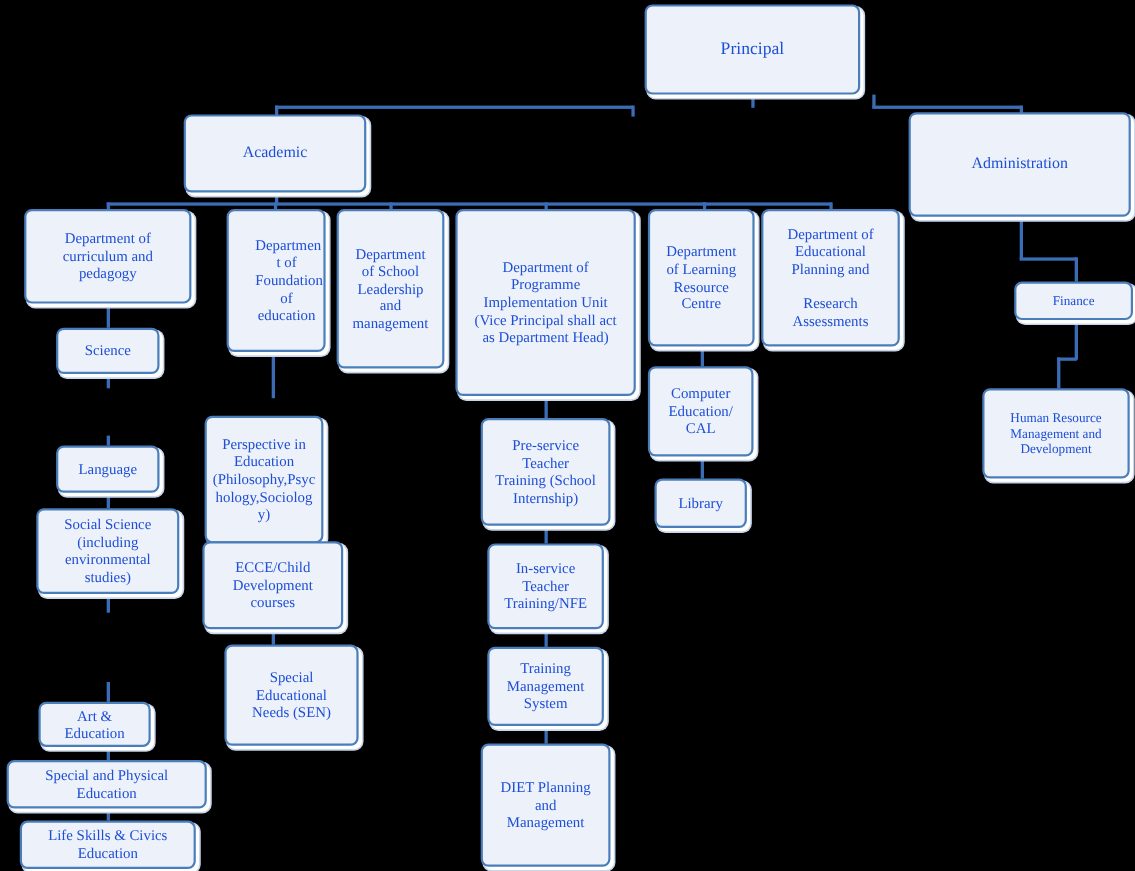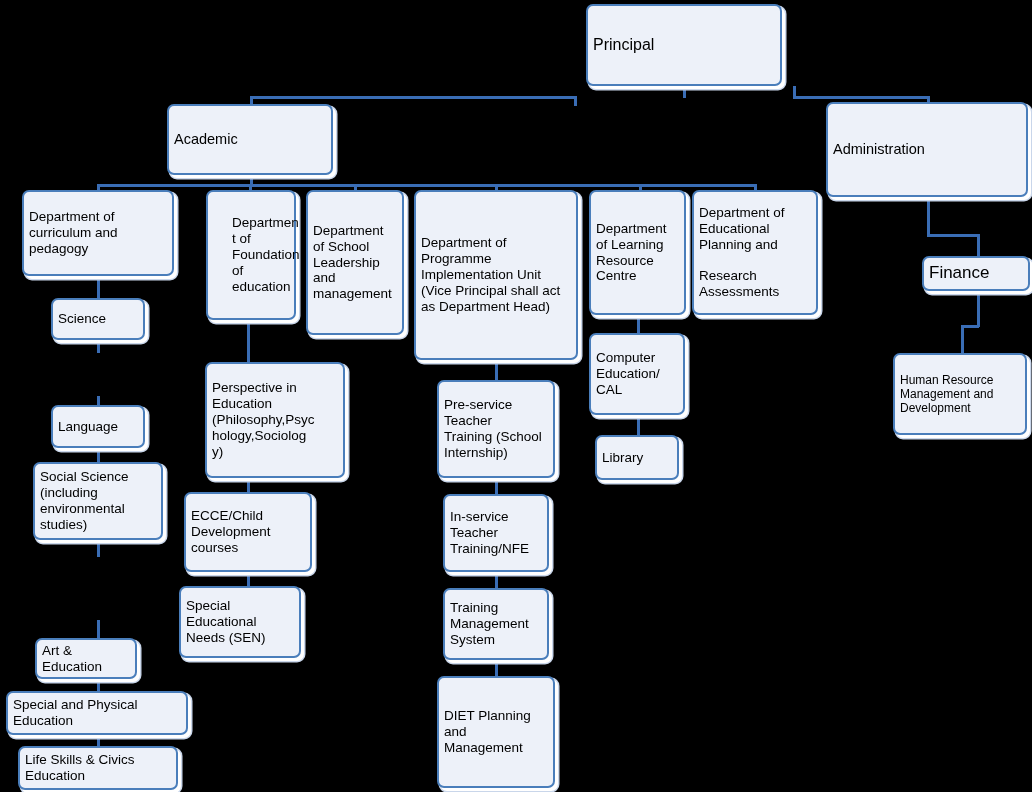--- a/index.html
+++ b/index.html
@@ -14,28 +14,30 @@
     background: #000000;
     overflow: hidden;
     font-family: "Liberation Sans", sans-serif;
   }
   .node {
     position: absolute;
     box-sizing: border-box;
     background: #edf1f9;
     border: 2.5px solid #4a7ebb;
     border-radius: 7px;
-    color: #000000;
+    color: #1d4ed8;
     display: flex;
     align-items: center;
     justify-content: center;
+    text-align: center;
     line-height: 1.18;
     padding: 3px 5px;
     box-shadow: 3px 3px 0 0 #ffffff, 3px 3px 0 1.5px #c9d6ea;
     z-index: 5;
+    font-family: Liberation Serif, serif;
   }
   .node .txt {
     display: block;
     width: 100%;
     white-space: pre-line;
   }
   .conn {
     position: absolute;
     background: #3a6db5;
     z-index: 1;
@@ -179,35 +181,35 @@
   <div class="node" style="left:6px; top:691px; width:182px; height:44px; font-size:13.5px;">
     <span class="txt">Special and Physical
 Education</span>
   </div>
 
   <div class="node" style="left:18px; top:746px; width:160px; height:44px; font-size:13.5px;">
     <span class="txt">Life Skills &amp; Civics
 Education</span>
   </div>
 
-  <div class="node" style="left:186px; top:362px; width:140px; height:116px; font-size:13.5px;margin-left:19px;">
+  <div class="node" style="left:186px; top:378px; width:108px; height:116px; font-size:13.5px;">
     <span class="txt">Perspective in
 Education
 (Philosophy,Psyc
 hology,Sociolog
 y)</span>
   </div>
 
   <div class="node" style="left:184px; top:492px; width:128px; height:80px; font-size:13.5px;">
     <span class="txt">ECCE/Child
 Development
 courses</span>
   </div>
 
-  <div class="node" style="left:179px; top:586px; width:122px; height:72px; font-size:13.5px;">
+  <div class="node" style="left:204px; top:586px; width:122px; height:92px; font-size:13.5px;">
     <span class="txt">Special
 Educational
 Needs (SEN)</span>
   </div>
 
   <div class="node" style="left:437px; top:380px; width:118px; height:98px; font-size:13.5px;">
     <span class="txt">Pre-service
 Teacher
 Training (School
 Internship)</span>
@@ -234,21 +236,21 @@
   <div class="node" style="left:589px; top:333px; width:96px; height:82px; font-size:13.5px;">
     <span class="txt">Computer
 Education/
 CAL</span>
   </div>
 
   <div class="node" style="left:595px; top:435px; width:84px; height:45px; font-size:13.5px;">
     <span class="txt">Library</span>
   </div>
 
-  <div class="node" style="left:922px; top:256px; width:108px; height:35px; font-size:17px;">
+  <div class="node" style="left:922px; top:256px; width:108px; height:35px; font-size:12px;">
     <span class="txt">Finance</span>
   </div>
 
   <div class="node" style="left:893px; top:353px; width:134px; height:82px; font-size:12px;">
     <span class="txt">Human Resource
 Management and
 Development</span>
   </div>
 
 </div>

